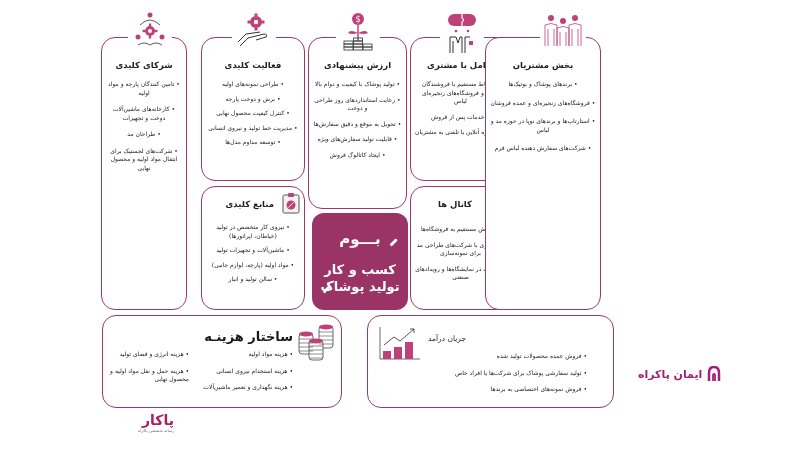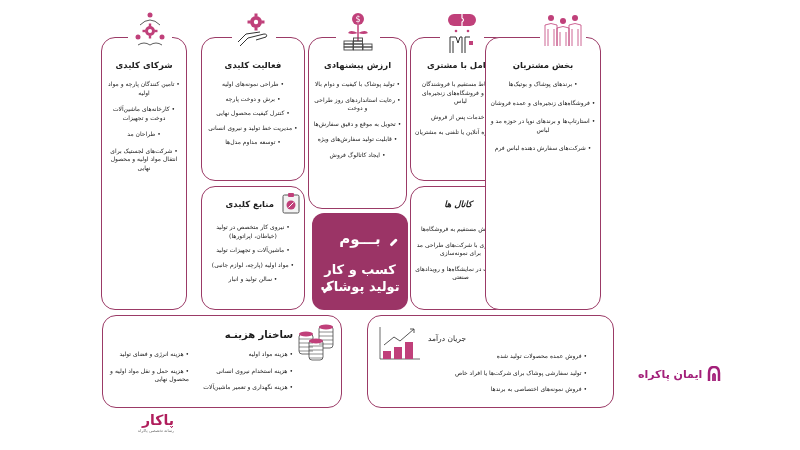--- a/index.html
+++ b/index.html
@@ -186,21 +186,21 @@
     <g stroke="#333" stroke-width="1" fill="none">
       <path d="M8 42 L8 26 L14 26 L16 32 L18 26 L20 26 L20 42"></path>
       <path d="M11 42 L11 30"></path>
         <path d="M23 42 L23 26 L28 26"></path>
     </g>
     <rect x="27" y="30" width="4" height="4" fill="#c0407a"></rect>
   </svg>
 </div>
 
 <div class="card" style="left:410px; top:186px; width:101px; height:124px; padding-top:12px;">
-  <div class="title" style="text-align:right; margin-right:38px; margin-bottom:16px;font-style:italic;">کانال ها</div>
+  <div class="title" style="text-align:right; margin-right:38px; margin-bottom:16px;">کانال ها</div>
   <ul>
     <li style="margin-bottom:7px;">فروش مستقیم به فروشگاه‌ها</li>
     <li style="margin-bottom:7px;">همکاری با شرکت‌های طراحی مد برای نمونه‌سازی</li>
     <li style="margin-bottom:7px;">شرکت در نمایشگاه‌ها و رویدادهای صنعتی</li>
   </ul>
 </div>
 <div style="position:absolute; left:492px; top:192px; width:18px; height:18px;">
   <svg width="18" height="18" viewBox="0 0 18 18">
     <rect x="1" y="1" width="16" height="15" fill="#fff" stroke="#666" stroke-width="0.8"></rect>
     <line x1="1" y1="4" x2="17" y2="4" stroke="#666" stroke-width="0.8"></line>
@@ -233,21 +233,21 @@
       <path d="M19 32 L19 18"></path>
         <path d="M25 32 L25 18"></path>
       <path d="M28 32 L28 11 Q34 8 40 11 L40 32"></path>
       <path d="M31 32 L31 15"></path>
         <path d="M37 32 L37 15"></path>
     </g>
   </svg>
 </div>
 
 <div class="card" style="left:102px; top:315px; width:240px; height:93px;">
-  <div style="position:absolute; right:48px; top:13px; font-size:10px; font-weight:bold;">ساختار هزینـه</div>
+  <div style="position:absolute; right:48px; top:13px; font-size:13px; font-weight:bold;">ساختار هزینـه</div>
   <ul class="bottom-list" style="position:absolute; right:48px; top:34px; width:100px;">
     <li style="margin-bottom:8px; padding:0;">هزینه مواد اولیه</li>
     <li style="margin-bottom:8px; padding:0;">هزینه استخدام نیروی انسانی</li>
     <li style="margin-bottom:8px; padding:0; white-space:nowrap;">هزینه نگهداری و تعمیر ماشین‌آلات</li>
   </ul>
   <ul class="bottom-list" style="position:absolute; left:6px; top:34px; width:80px;">
     <li style="margin-bottom:8px; padding:0;">هزینه انرژی و فضای تولید</li>
     <li style="margin-bottom:8px; padding:0;">هزینه حمل و نقل مواد اولیه و محصول نهایی</li>
   </ul>
   <div style="position:absolute; right:6px; top:8px; width:38px; height:38px;">

